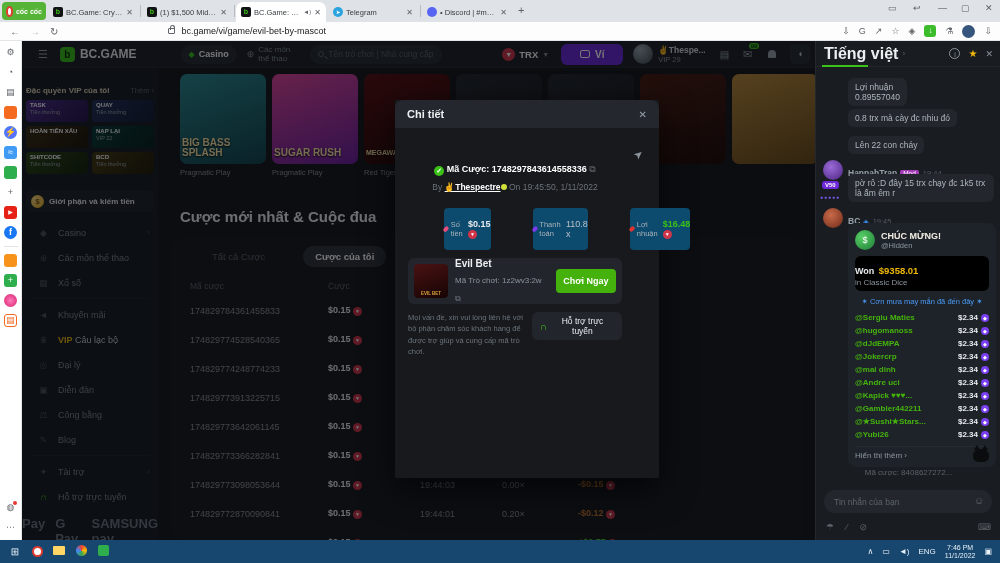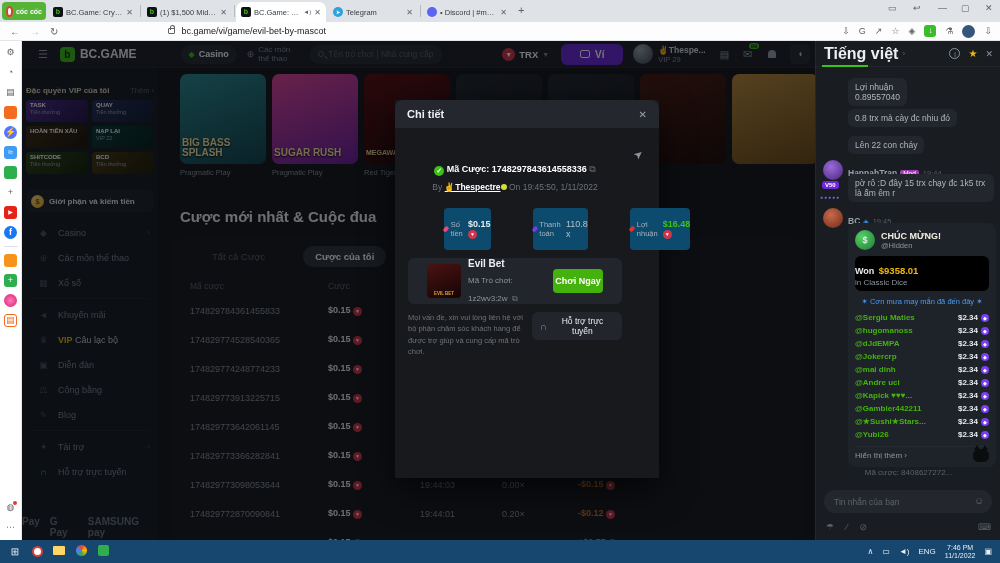--- a/index.html
+++ b/index.html
@@ -47,21 +47,21 @@
   .tiles { display:grid; grid-template-columns:1fr 1fr; gap:4px; }
   .tile { height:22px; border-radius:4px; padding:2px 4px; overflow:hidden; }
   .tile b { display:block; font-size:6px; color:#fff; line-height:7px; }
   .tile i { display:block; font-style:normal; font-size:5.5px; color:#9aa3ac; }
   .refer { left:4px; top:122px; width:128px; height:22px; display:flex; align-items:center; gap:5px; background:#1e2227; border-radius:5px; padding:0 5px; }
   .gold { width:13px; height:13px; border-radius:50%; background:radial-gradient(circle at 35% 35%, #ffe08a, #e8a812); color:#7a5200; font-size:8px; font-weight:bold; text-align:center; line-height:13px; }
   .mitem { display:flex; align-items:center; gap:9px; height:25px; padding:0 8px 0 16px; font-size:9px; color:#7d8791; }
   .mitem .ic { width:11px; font-size:9px; color:#4a545d; text-align:center; }
   .mitem .arr { margin-left:auto; color:#4a545d; font-size:8px; }
   .mdiv { height:1px; background:#21252b; margin:3px 8px; }
-  .pays { position:absolute; left:0; top:448px; width:136px; display:flex; gap:10px; justify-content:space-between; color:#6d7680; font-size:10px; font-weight:bold; }
+  .pays { position:absolute; left:0; top:448px; width:136px; display:flex; gap:10px; justify-content:space-between; color:#6d7680; font-size:13px; font-weight:bold; }
   
   #main { left:158px; top:68px; width:657px; height:472px; overflow:hidden; }
   .cards { position:absolute; left:22px; top:6px; display:flex; gap:6px; }
   .gcard { width:86px; height:90px; border-radius:7px; position:relative; overflow:hidden; flex:0 0 86px; }
   .gcard b { position:absolute; left:2px; bottom:6px; font-size:10px; line-height:10px; color:#ffe9a8; text-shadow:0 1px 2px #000; }
   .provs { position:absolute; left:22px; top:100px; display:flex; gap:6px; }
   .prov { width:86px; font-size:7.5px; color:#8b949c; }
   .h1 { position:absolute; left:22px; top:140px; font-size:15px; font-weight:bold; color:#eceff2; }
   #tpanel { position:absolute; left:12px; top:170px; width:635px; height:302px; background:#17191d; border-radius:10px; }
   .ttabs { position:absolute; left:30px; top:8px; display:flex; align-items:center; gap:26px; }
@@ -112,21 +112,21 @@
   .betrow { position:absolute; left:0; top:64px; width:240px; text-align:center; font-size:9px; color:#fff; font-weight:bold; }
   .vcheck { display:inline-block; width:10px; height:10px; border-radius:50%; background:#3bc117; color:#fff; font-size:7px; line-height:10px; vertical-align:-1px; }
   .copy { color:#6b737b; font-weight:normal; font-size:9px; }
   .byrow { position:absolute; left:0; top:82px; width:240px; text-align:center; font-size:8.5px; color:#6b737b; }
   .byrow b { color:#fff; text-decoration:underline; }
   .stats { position:absolute; left:13px; top:108px; width:214px; display:flex; gap:6px; }
   .sbox { flex:1; height:42px; background:#0c4a6e; border-radius:4px; display:flex; flex-direction:row; align-items:center; justify-content:center; gap:3px;margin-left:36px; }
   .slab { font-size:7.5px; color:#aab2ba; display:flex; align-items:center; gap:3px; }
   .sdot { width:6px; height:6px; border-radius:2px; transform:rotate(45deg); }
   .sval { font-size:9px; color:#e8ebee; font-weight:bold; }
-  .gbox { position:absolute; left:13px; top:158px; width:214px; height:46px; background:#22262c; border-radius:6px; display:flex; align-items:center; gap:7px; padding:0 19px; }
+  .gbox { position:absolute; left:13px; top:158px; width:214px; height:46px; background:#22262c; border-radius:6px; display:flex; align-items:center; gap:7px; padding:0 6px; }
   .gthumb { width:34px; height:34px; border-radius:4px; background:linear-gradient(160deg,#4a1212,#160404); position:relative; flex:0 0 34px; }
   .gthumb i { position:absolute; left:0; bottom:2px; width:100%; text-align:center; font-style:normal; font-size:4.5px; color:#d9a43a; font-weight:bold; }
   .playbtn { margin-left:auto; width:62px; height:24px; background:#45b10c; border:none; border-radius:4px; color:#fff; font-weight:bold; font-size:9px; }
   .supp { position:absolute; left:13px; top:212px; width:214px; display:flex; gap:8px; align-items:flex-start; }
   .suptxt { width:118px; font-size:7.5px; line-height:1.5; color:#6b737b; }
   .supbtn { height:28px; background:#22262c; border:none; border-radius:6px; color:#e8ebee; font-size:8.5px; padding:0 8px; display:flex; align-items:center; gap:4px; }
   
   #taskbar { left:0; top:540px; width:1000px; height:23px; background:#17466f; display:flex; align-items:center; z-index:60; }
   .tbico { width:22px; text-align:center; color:#e8f0f7; font-size:10px; }
   .tright { margin-left:auto; display:flex; align-items:center; gap:9px; padding-right:8px; color:#e8f0f7; font-size:8px; }
@@ -308,20 +308,24 @@
     <div class="mdiv"></div>
     <div class="mitem">
         <span class="ic">◄</span>
         <span>Khuyến mãi</span>
       </div>
     <div class="mitem">
         <span class="ic">♛</span>
         <span><b style="color:#f0b90b">VIP</b> <span style="color:#c6cdd3">Câu lạc bộ</span></span>
       </div>
     <div class="mitem">
+        <span class="ic">◎</span>
+        <span>Đại lý</span>
+      </div>
+    <div class="mitem">
         <span class="ic">▣</span>
         <span>Diễn đàn</span>
       </div>
     <div class="mitem">
         <span class="ic">⚖</span>
         <span>Công bằng</span>
       </div>
     <div class="mitem">
         <span class="ic">✎</span>
         <span>Blog</span>

